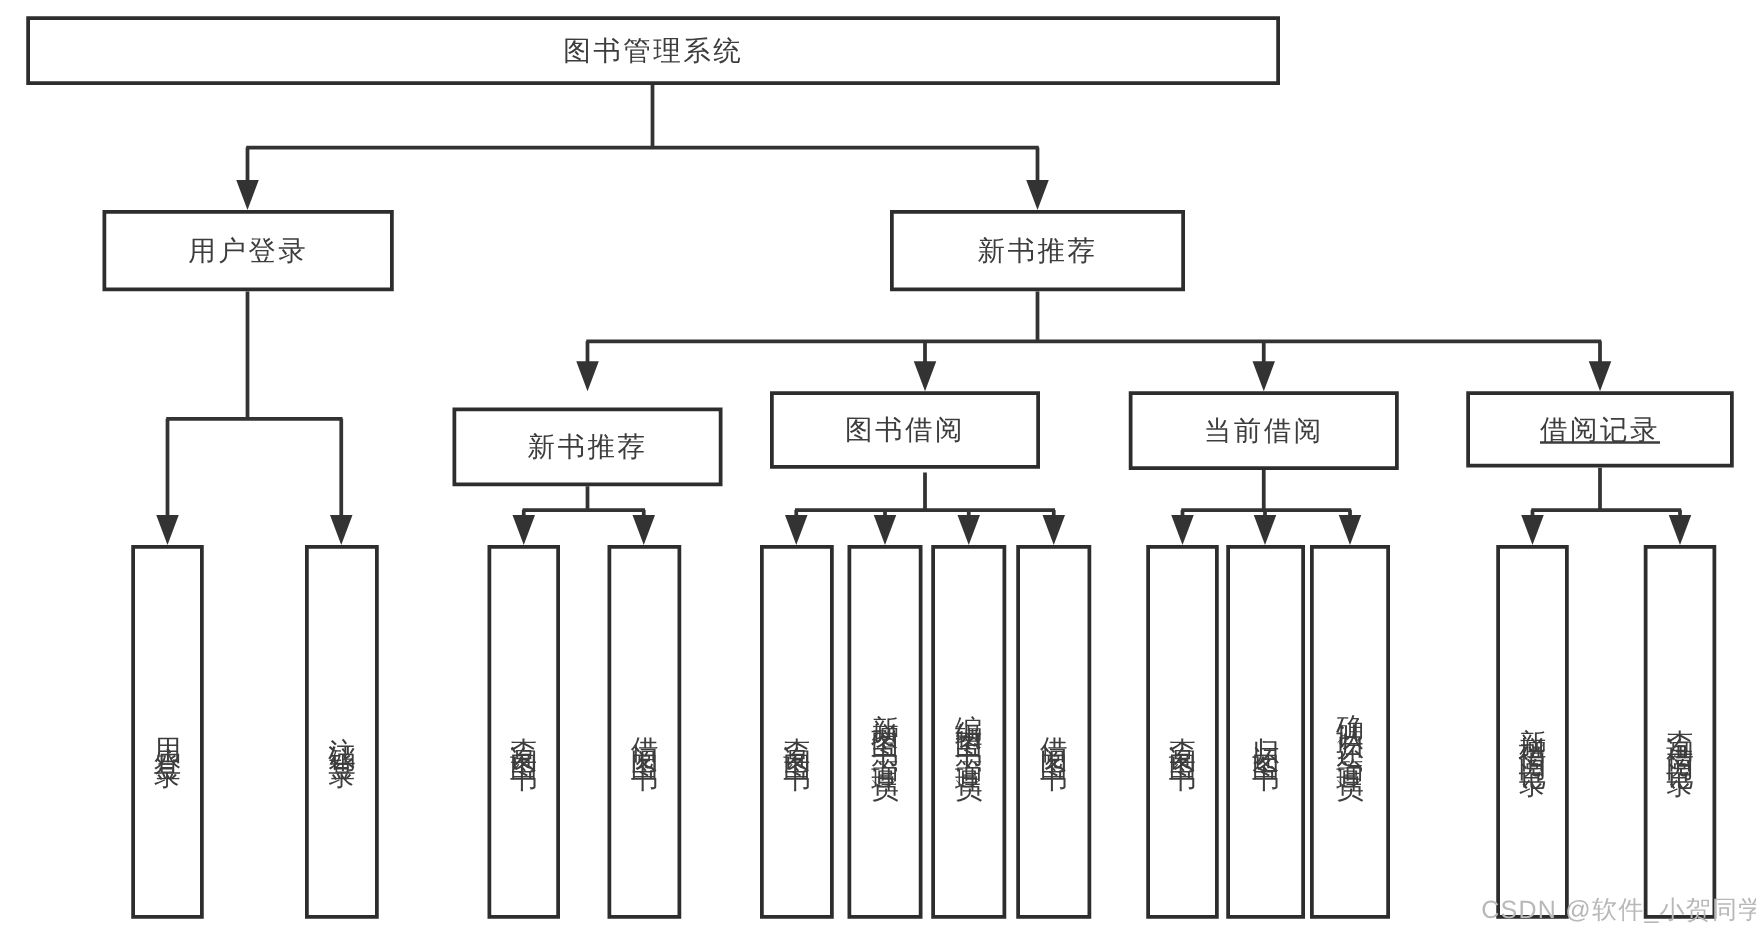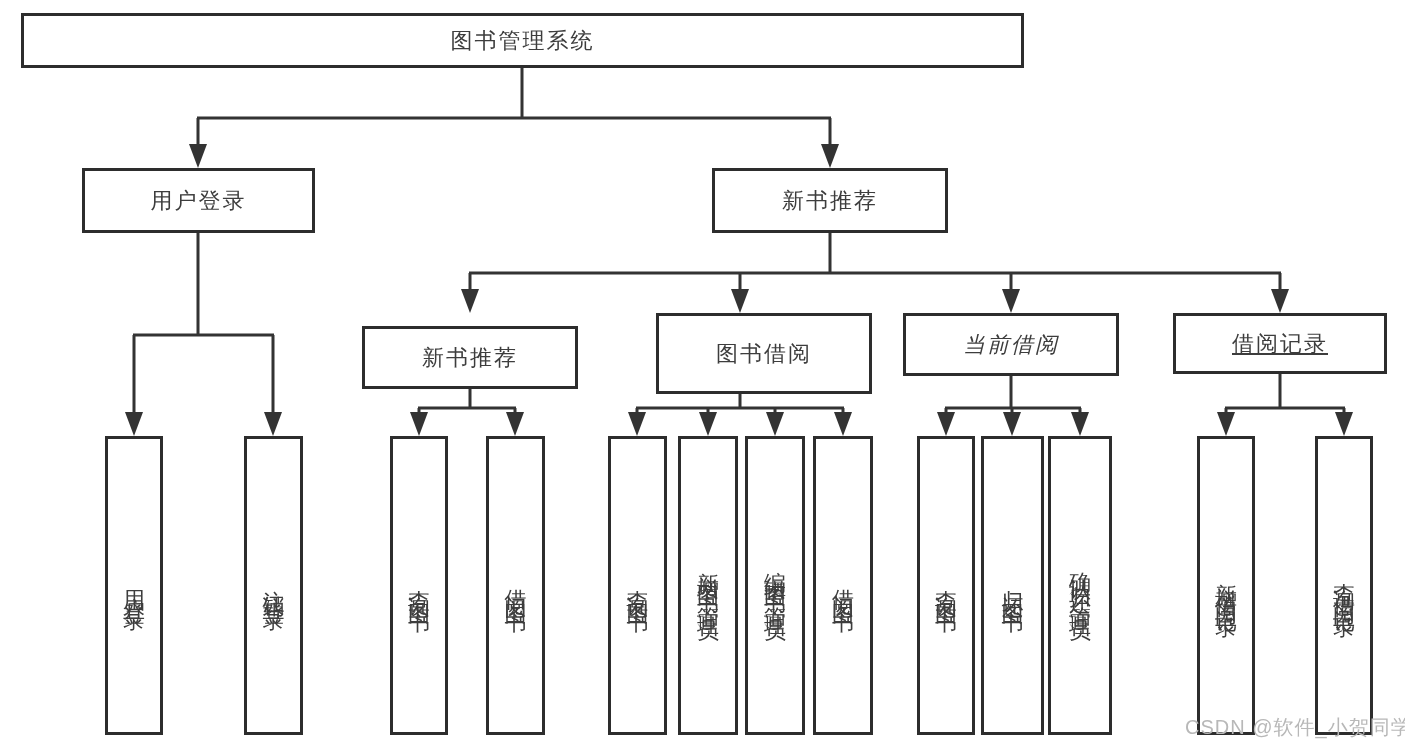--- a/index.html
+++ b/index.html
@@ -20,22 +20,22 @@
   }
   .watermark {
     position:absolute; left:1185px; top:714px; z-index:3;
     font-size:20px; color:#b8b8b8; letter-spacing:1px; white-space:nowrap;
   }
   
   .n-root { left:21px;  top:13px;  width:1003px; height:55px;justify-content:center; }
   .n-l2a  { left:82px;  top:168px; width:233px; height:65px; }
   .n-l2b  { left:712px; top:168px; width:236px; height:65px; }
   .n-l3a  { left:362px; top:326px; width:216px; height:63px;justify-content:center; }
-  .n-l3b  { left:656px; top:313px; width:216px; height:81px; }
-  .n-l3c  { left:903px; top:313px; width:216px; height:63px;font-style:italic; }
+  .n-l3b  { left:616px; top:313px; width:216px; height:62px; }
+  .n-l3c  { left:903px; top:313px; width:216px; height:63px; }
   .n-l3d  { left:1173px;top:313px; width:214px; height:61px;text-decoration:underline; }
   .leaf   { top:436px; height:299px; }
   .f-login0 { left:105px;  width:58px; }
   .f-login1 { left:244px;  width:59px; }
   .f-nb0    { left:390px;  width:58px; }
   .f-nb1    { left:486px;  width:59px; }
   .f-bb0    { left:608px;  width:59px; }
   .f-bb1    { left:678px;  width:60px; }
   .f-bb2    { left:745px;  width:60px; }
   .f-bb3    { left:813px;  width:60px; }

